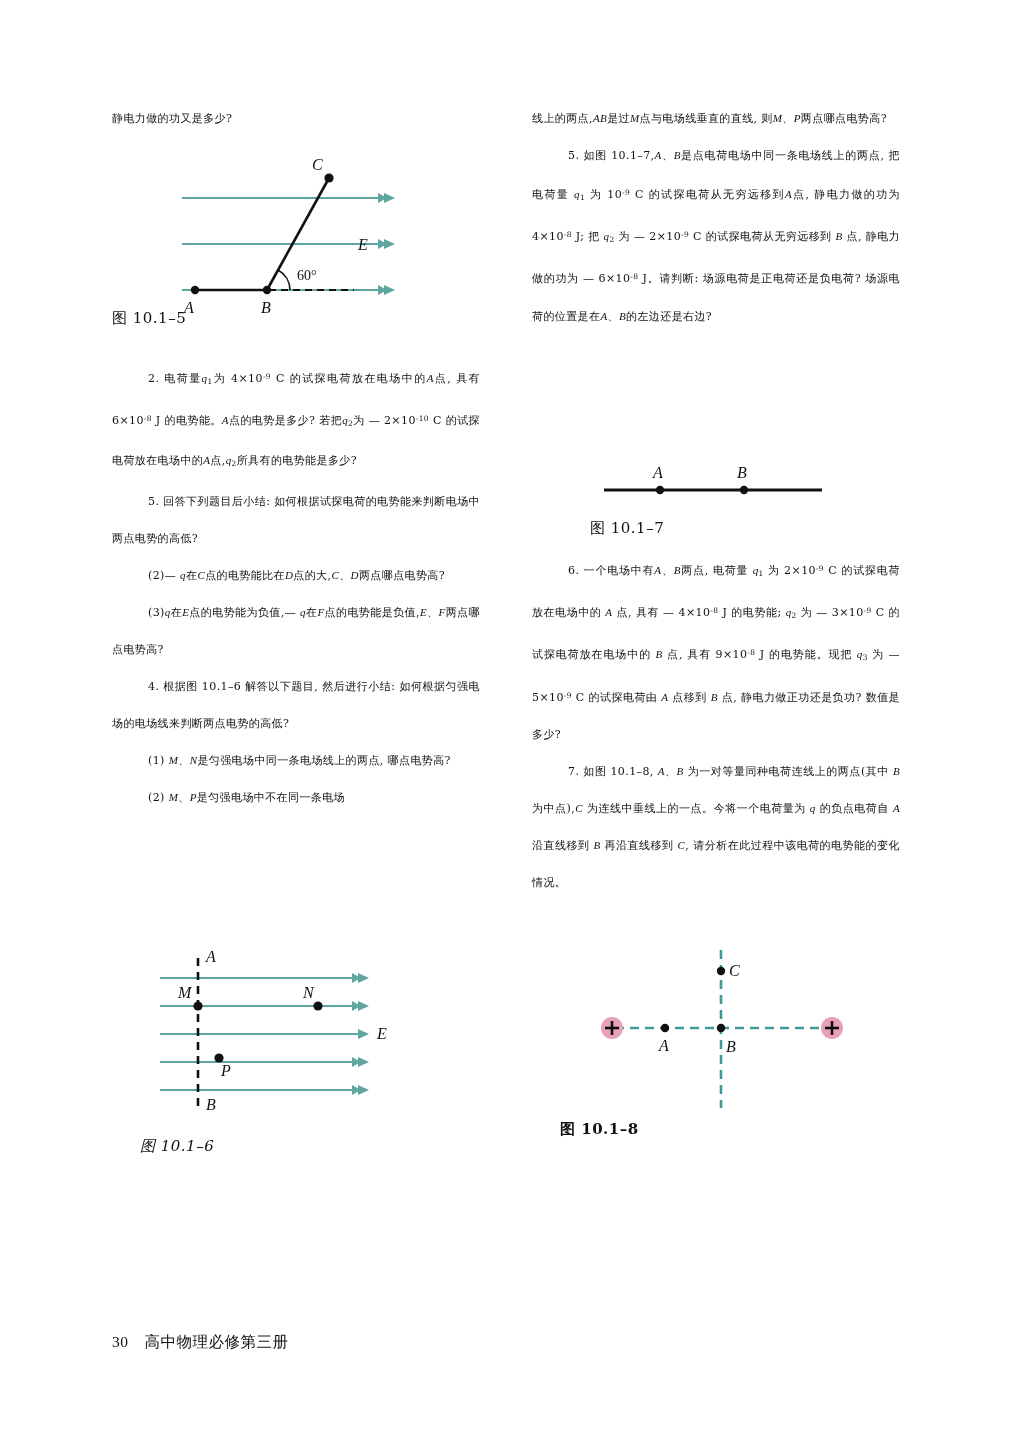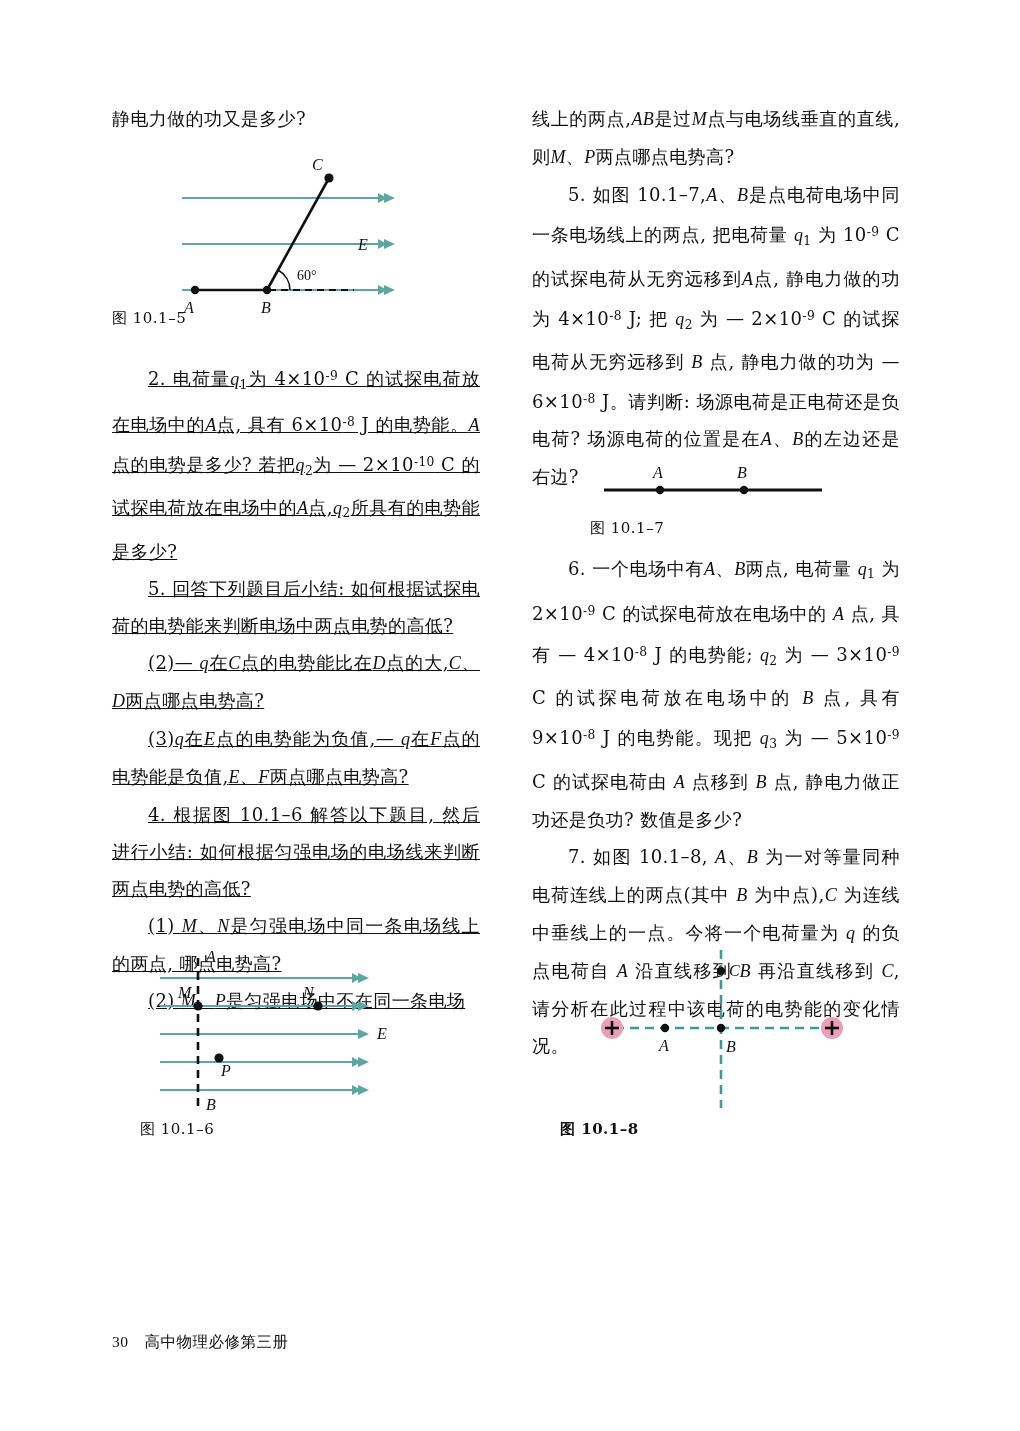--- a/index.html
+++ b/index.html
@@ -26,21 +26,21 @@
   
   .col {
     position: absolute;
     top: 100px;
     width: 368px;
   }
   .col-left  { left: 112px; }
   .col-right { left: 532px; }
 
   .para {
-    font-size: 18px;
+    font-size: 11px;
     line-height: 37px;
     text-align: justify;
     text-justify: inter-ideograph;
     margin: 0 0 0 0;
     letter-spacing: 0.4px;
     font-family: "DejaVu Serif", "Liberation Serif", serif;
   }
   .para.indent { text-indent: 36px; }
 
   .it { font-style: italic; font-family: "Liberation Serif", serif; }
@@ -122,21 +122,21 @@
 
       <text class="svg-label" x="72" y="163">A</text>
       <text class="svg-label" x="149" y="163">B</text>
       <text class="svg-label" x="200" y="20">C</text>
       <text class="svg-label" x="246" y="100">E</text>
       <text class="svg-num" x="185" y="130">60°</text>
     </svg>
     <div class="fig-cap" style="margin-top:-6px;">图 10.1–5</div>
   </div>
 
-  <div class="col col-left" style="top:358px;text-decoration:underline;">
+  <div class="col col-left" style="top:358px;">
     <p class="para indent"><span>2. 电荷量</span><span class="it">q</span><sub>1</sub><span>为 4×10</span><sup>-9</sup><span> C 的试探电荷放在电场中的</span><span class="it">A</span><span>点, 具有 6×10</span><sup>-8</sup><span> J 的电势能。</span><span class="it">A</span><span>点的电势是多少? 若把</span><span class="it">q</span><sub>2</sub><span>为 — 2×10</span><sup>-10</sup><span> C 的试探电荷放在电场中的</span><span class="it">A</span><span>点,</span><span class="it">q</span><sub>2</sub><span>所具有的电势能是多少?</span></p>
     <p class="para indent"><span>5. 回答下列题目后小结: 如何根据试探电荷的电势能来判断电场中两点电势的高低?</span></p>
     <p class="para indent"><span>(2)— </span><span class="it">q</span><span>在</span><span class="it">C</span><span>点的电势能比在</span><span class="it">D</span><span>点的大,</span><span class="it">C</span><span>、</span><span class="it">D</span><span>两点哪点电势高?</span></p>
     <p class="para indent"><span>(3)</span><span class="it">q</span><span>在</span><span class="it">E</span><span>点的电势能为负值,— </span><span class="it">q</span><span>在</span><span class="it">F</span><span>点的电势能是负值,</span><span class="it">E</span><span>、</span><span class="it">F</span><span>两点哪点电势高?</span></p>
     <p class="para indent"><span>4. 根据图 10.1–6 解答以下题目, 然后进行小结: 如何根据匀强电场的电场线来判断两点电势的高低?</span></p>
     <p class="para indent"><span>(1) </span><span class="it">M</span><span>、</span><span class="it">N</span><span>是匀强电场中同一条电场线上的两点, 哪点电势高?</span></p>
     <p class="para indent"><span>(2) </span><span class="it">M</span><span>、</span><span class="it">P</span><span>是匀强电场中不在同一条电场</span></p>
   </div>
 
   <div class="figure" style="left:140px; top:948px; width:310px;">
@@ -166,21 +166,21 @@
       <circle cx="178" cy="58" r="4.6" fill="#111"></circle>
       <circle cx="79" cy="110" r="4.6" fill="#111"></circle>
 
       <text class="svg-label" x="66" y="14">A</text>
       <text class="svg-label" x="38" y="50">M</text>
       <text class="svg-label" x="163" y="50">N</text>
       <text class="svg-label" x="237" y="91">E</text>
       <text class="svg-label" x="81" y="128">P</text>
       <text class="svg-label" x="66" y="162">B</text>
     </svg>
-    <div class="fig-cap" style="margin-top:2px;">图 10.1–6</div>
+    <div class="fig-cap" style="margin-top:19px;font-style:italic;">图 10.1–6</div>
   </div>
 
   <div class="col col-right">
     <p class="para"><span>线上的两点,</span><span class="it">AB</span><span>是过</span><span class="it">M</span><span>点与电场线垂直的直线, 则</span><span class="it">M</span><span>、</span><span class="it">P</span><span>两点哪点电势高?</span></p>
     <p class="para indent"><span>5. 如图 10.1–7,</span><span class="it">A</span><span>、</span><span class="it">B</span><span>是点电荷电场中同一条电场线上的两点, 把电荷量 </span><span class="it">q</span><sub>1</sub><span> 为 10</span><sup>-9</sup><span> C 的试探电荷从无穷远移到</span><span class="it">A</span><span>点, 静电力做的功为 4×10</span><sup>-8</sup><span> J; 把 </span><span class="it">q</span><sub>2</sub><span> 为 — 2×10</span><sup>-9</sup><span> C 的试探电荷从无穷远移到 </span><span class="it">B</span><span> 点, 静电力做的功为 — 6×10</span><sup>-8</sup><span> J。请判断: 场源电荷是正电荷还是负电荷? 场源电荷的位置是在</span><span class="it">A</span><span>、</span><span class="it">B</span><span>的左边还是右边?</span></p>
   </div>
 
   <div class="figure" style="left:590px; top:452px; width:280px;">
     <svg width="280" height="60" viewBox="0 0 280 60">
       <line x1="14" y1="38" x2="232" y2="38" stroke="#111" stroke-width="2.8"></line>

